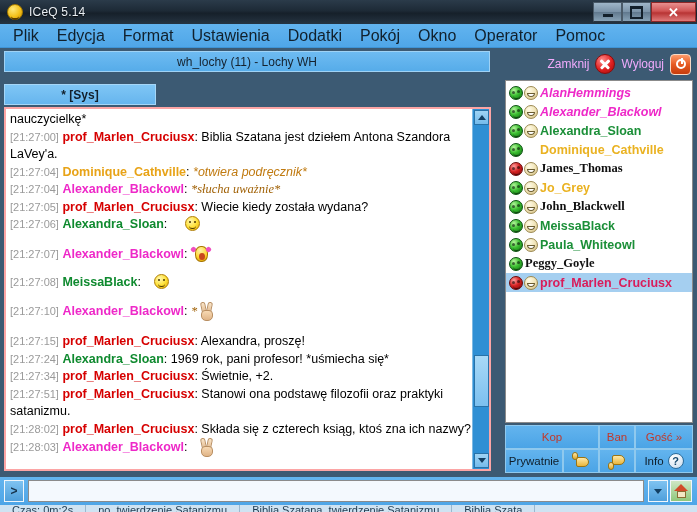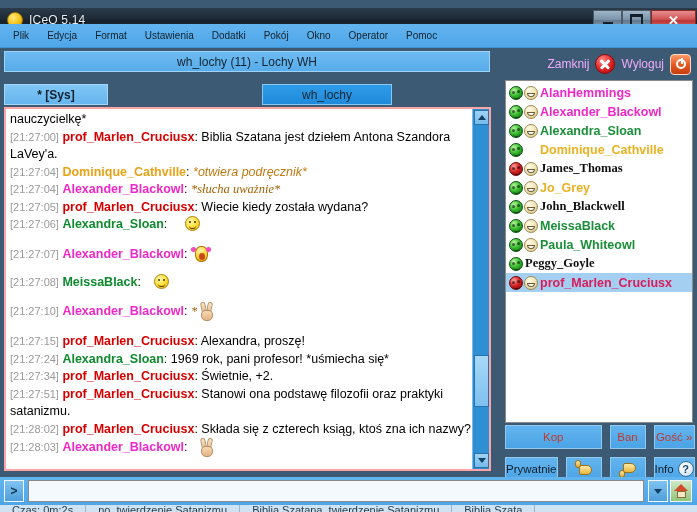--- a/index.html
+++ b/index.html
@@ -14,21 +14,20 @@
     background: #3c5a73;
     overflow: hidden;
   }
 
   
   .os-titlebar {
     position: absolute; left: 0; top: 0; width: 697px; height: 24px;
     background: linear-gradient(180deg,#2b3b4a 0%, #1d2a36 45%, #16202a 55%, #253442 100%);
     display: flex; align-items: center;
     box-sizing: border-box;
-    margin-top: 8px;
   }
   .os-title-icon {
     width: 16px; height: 16px; margin-left: 7px; margin-right: 6px;
     border-radius: 50%;
     background: radial-gradient(circle at 35% 30%, #ffe97a 0%, #f5c21a 55%, #c88d00 100%);
     border: 1px solid #a87c00;
     position: relative; box-sizing: border-box;
     flex: 0 0 auto;
   }
   .os-title-icon:before{
@@ -58,21 +57,21 @@
 
   
   .menubar {
     position:absolute; left:0; top:24px; width:697px; height:24px;
     background: linear-gradient(180deg,#62b4ef 0%, #4fa6e8 100%);
     display:flex; align-items:center;
     border-bottom:1px solid #3f94d6;
     box-sizing:border-box;
   }
   .menu-item {
-    font-size:10px; color:#11202c; padding:2px 9px; cursor:default;
+    font-size:16px; color:#11202c; padding:2px 9px; cursor:default;
     white-space:nowrap;
   }
   .menu-item:first-child { margin-left:4px; }
 
   
   .roomheader {
     position:absolute; left:4px; top:51px; width:486px; height:21px;
     background: linear-gradient(180deg,#6ebbf2 0%, #56ace9 100%);
     border:1px solid #9fd2f5;
     box-sizing:border-box;
@@ -119,21 +118,21 @@
     background: linear-gradient(180deg,#7fc6f5 0%, #66b5ee 100%);
     border:1px solid #a5d6f7;
     font-weight:bold;
     padding:0 10px;
   }
   .tab.active {
     background: linear-gradient(180deg,#2f9ce8 0%, #1f8ada 100%);
     border:1px solid #84c7f1;
     font-weight:normal; color:#16242f;
   }
-  .tab.w1 { width:104px; }
+  .tab.w1 { width:152px; }
   .tab.w2 { width:148px;margin-top:48px; }
   .tab.w3 { width:130px; }
 
   
   .chatwrap {
     position:absolute; left:4px; top:107px; width:487px; height:364px;
     background:#fff; border:2px solid #fca5a5;
     box-sizing:border-box; overflow:hidden;
   }
   .chatlog {
@@ -229,21 +228,21 @@
   .userlist {
     position:absolute; left:505px; top:80px; width:188px; height:343px;
     background:#fff; border:1px solid #8b8b8b; box-sizing:border-box;
     overflow:hidden; padding-top:2px;
   }
   .user {
     display:flex; align-items:center; height:19px; padding-left:3px;
     font-size:12.5px; font-weight:bold; white-space:nowrap;
   }
   .user.sel { background:#a5cff0; }
-  .user .uname.magenta{ color:#ee28c8; }
+  .user .uname.magenta{ color:#ee28c8;font-style:italic; }
   .user .uname.green{ color:#1b8f38; }
   .user .uname.orange{ color:#eab221; }
   .user .uname.black{ color:#101010;font-family:Liberation Serif, serif; }
   .user .uname.red{ color:#d91c5a; }
   .ball {
     width:14px;height:14px;border-radius:50%;flex:0 0 auto;margin-right:0px;
     position:relative; box-sizing:border-box;
   }
   .ball.green{
     background: radial-gradient(circle at 33% 28%, #b3f59a 0%, #38bb2e 48%, #106b14 100%);
@@ -268,21 +267,21 @@
   }
   .tan:after{
     content:"";position:absolute;left:2px;top:6px;width:8px;height:4px;
     background:#fff;border:1px solid #6a5c30;border-radius:0 0 8px 8px;box-sizing:border-box;
   }
 
   
   .btnpanel {
     position:absolute; left:505px; top:425px; width:188px; height:48px;
     display:grid; grid-template-columns: 1fr 36px 36px 1fr;
-    grid-template-rows: 24px 24px; gap:8px;
+    grid-template-rows: 24px 24px; gap:0;
   }
   .pbtn {
     border:1px solid #8fc9ee;
     background: linear-gradient(180deg,#63b4ee 0%, #4ba4e6 100%);
     display:flex; align-items:center; justify-content:center;
     font-size:11.5px; color:#0f1d28; box-sizing:border-box; cursor:default;
   }
   .pbtn.red-txt { color:#c0392b; }
   .pbtn.span2 { grid-column: span 2; }
   .thumb-up, .thumb-dn { width:20px;height:17px;position:relative; }
@@ -393,21 +392,20 @@
     <span class="icon-close-red"></span>
     <span class="lbl">Wyloguj</span>
     <span class="icon-power">
         <span class="pwr"></span>
       </span>
   </div>
 
   <div class="tabs">
     <div class="tab w1">*  [Sys]</div>
     <div class="tab w2">* pub_czarownica</div>
-    <div class="tab w3 active">wh_lochy</div>
   </div>
 
   <div class="chatwrap">
     <div class="chatlog">
 
       <div class="msg">
         <span class="body-txt">nauczycielkę*</span>
       </div>
 
       <div class="msg">

